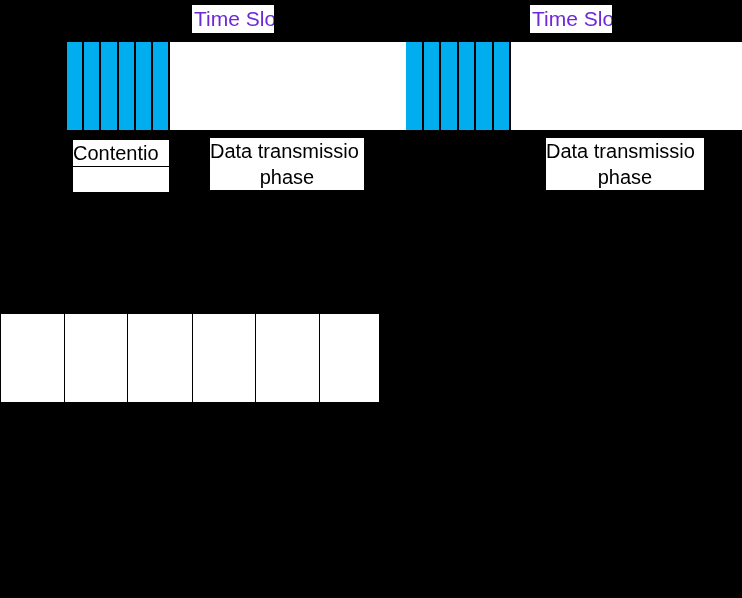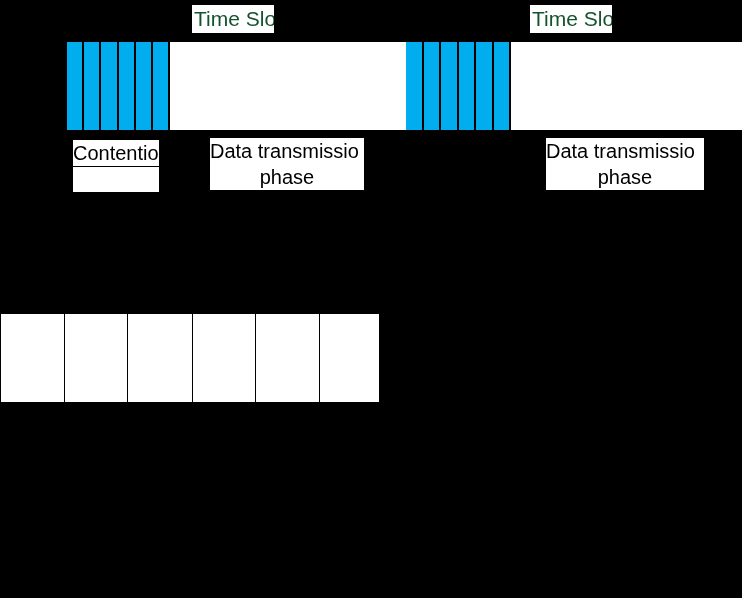--- a/index.html
+++ b/index.html
@@ -16,21 +16,21 @@
     width: 742px;
     height: 598px;
     background: #000000;
     overflow: hidden;
   }
 
   
   .slot-caption {
     position: absolute;
     background: #ffffff;
-    color: #14532d;
+    color: #6d28d9;
     font-size: 21px;
     line-height: 28px;
     height: 28px;
     white-space: nowrap;
     overflow: hidden;
     text-align: left;
     padding: 0 2px;
     box-sizing: border-box;
   }
 
@@ -75,21 +75,21 @@
     overflow: hidden;
   }
   .label-box .ln {
     display: block;
     white-space: nowrap;
     overflow: hidden;
   }
   .lb-contention {
     left: 73px;
     top: 140px;
-    width: 86px;
+    width: 96px;
     height: 52px;
     text-align: left;
   }
   .lb-contention .ln1 {
     border-bottom: 1px solid #000000;
   }
   .lb-data-1 {
     left: 210px;
     top: 138px;
     width: 154px;

